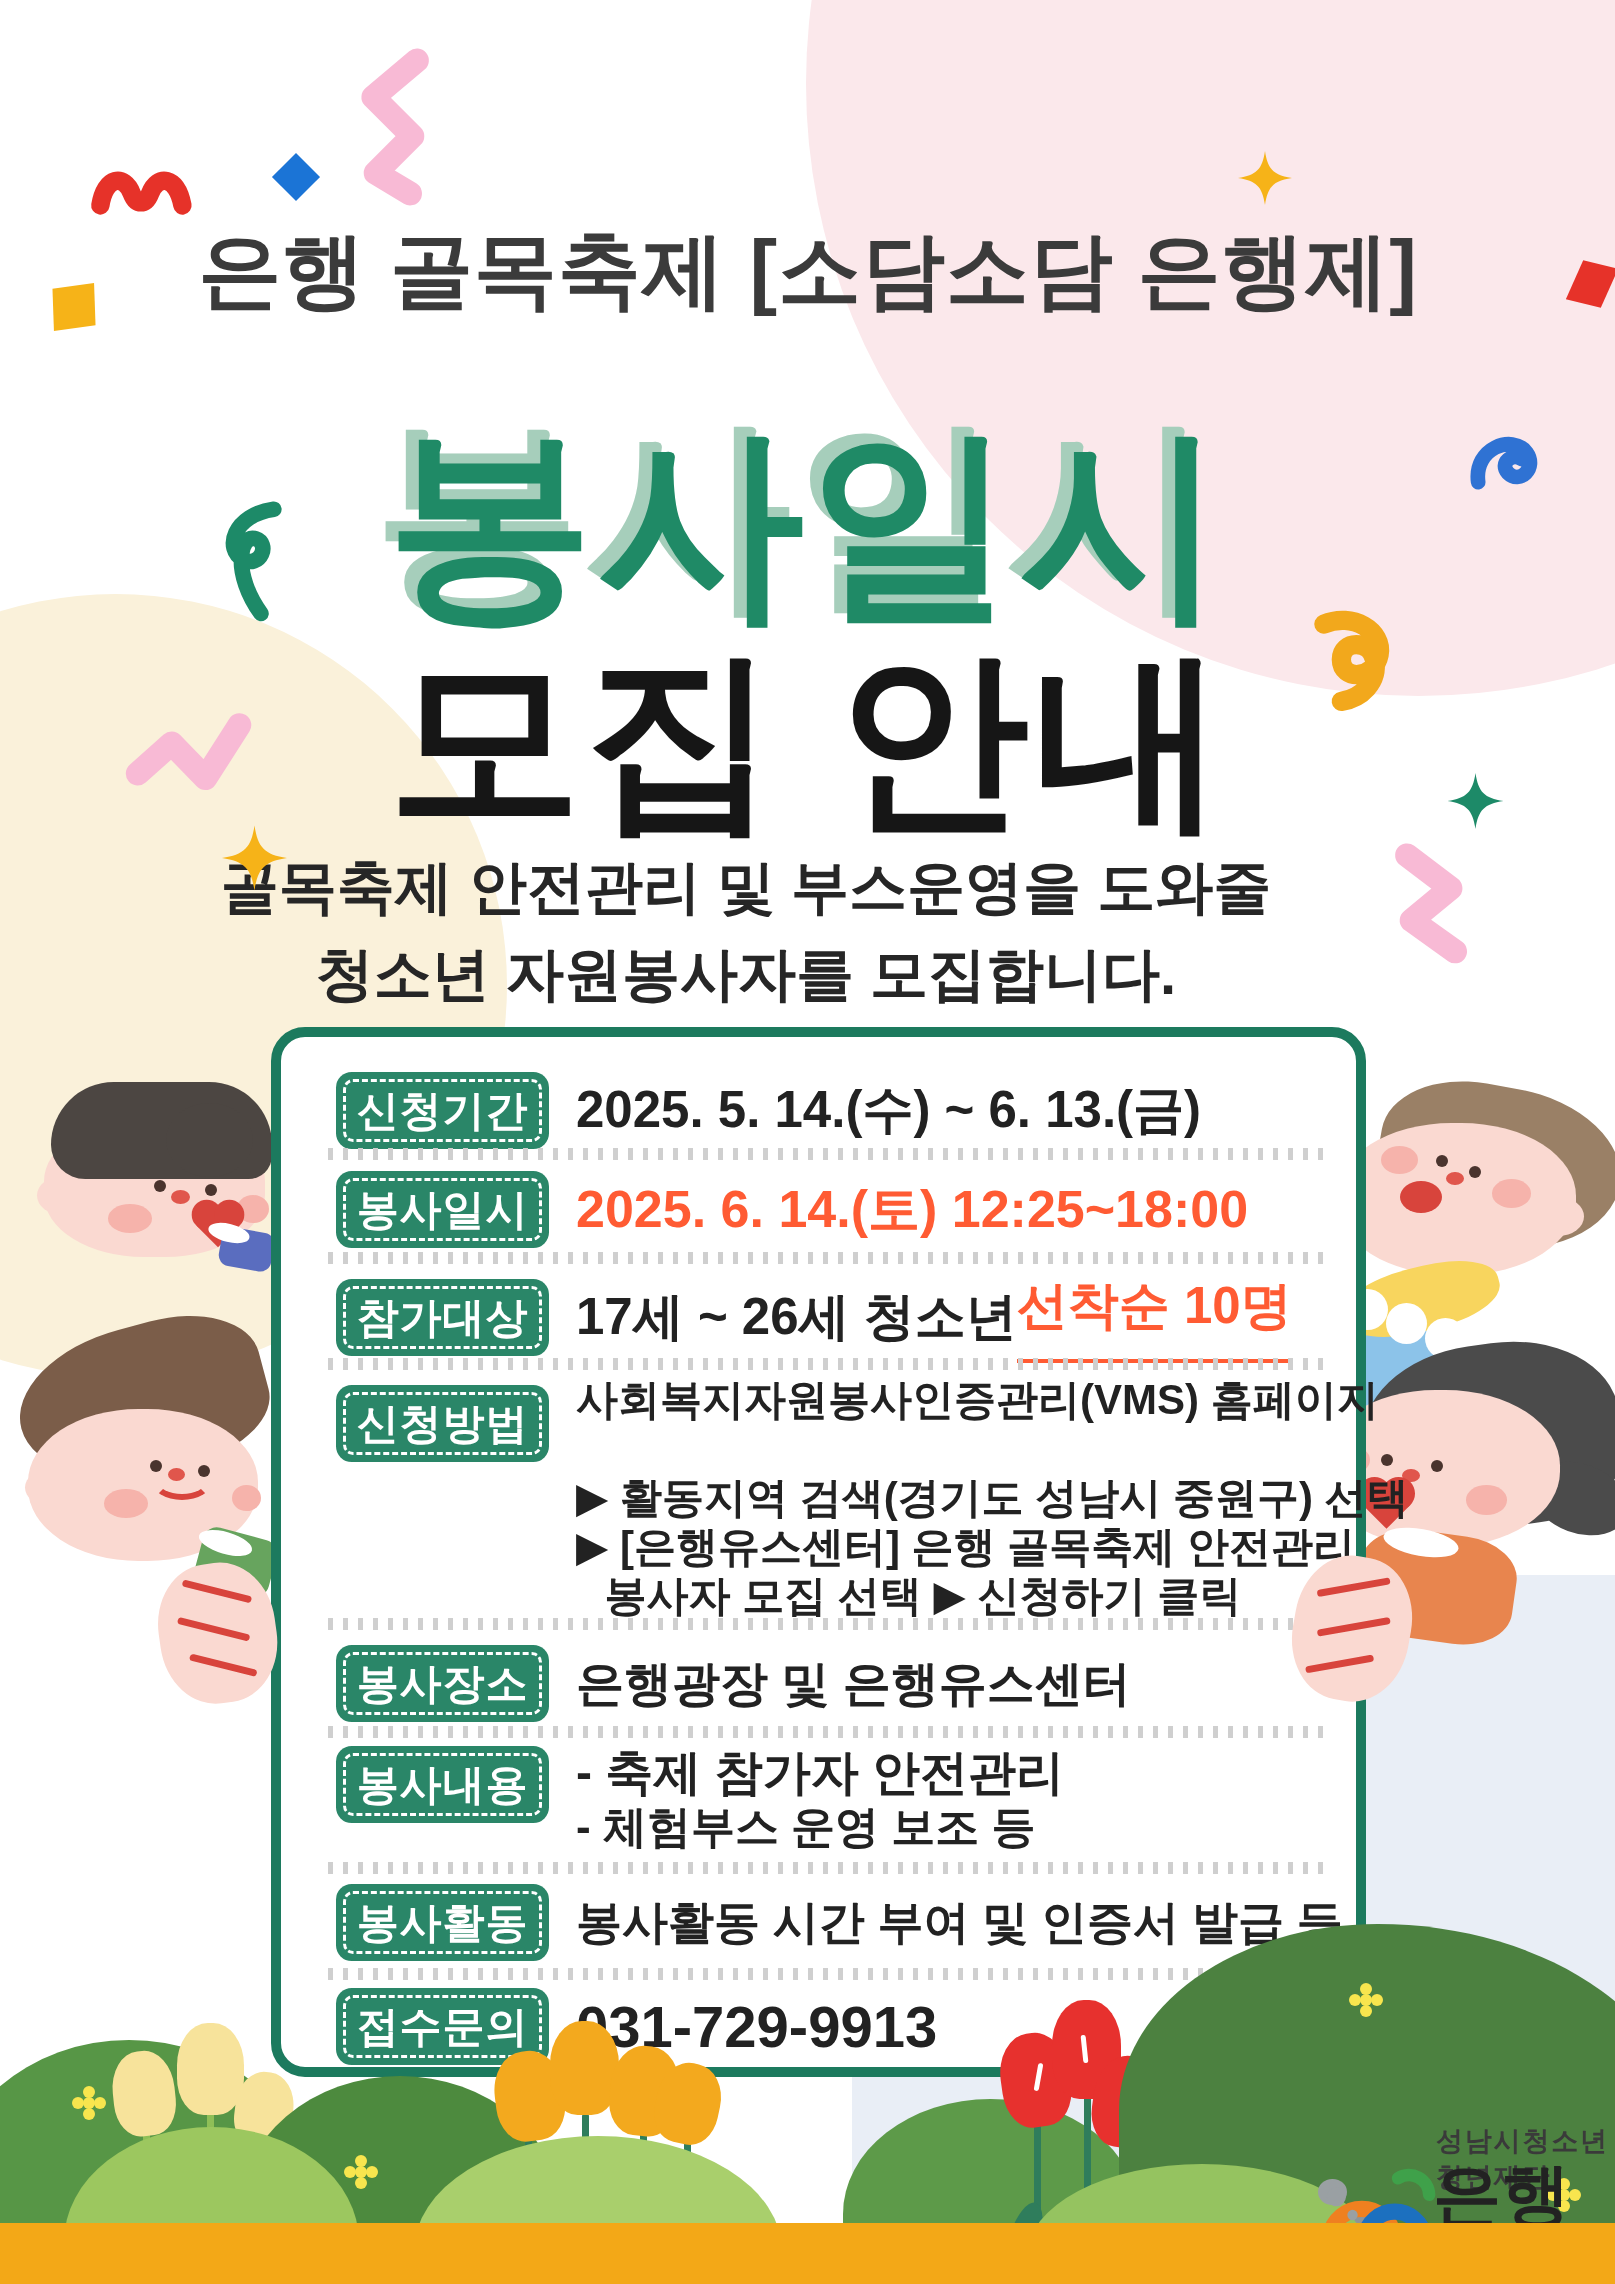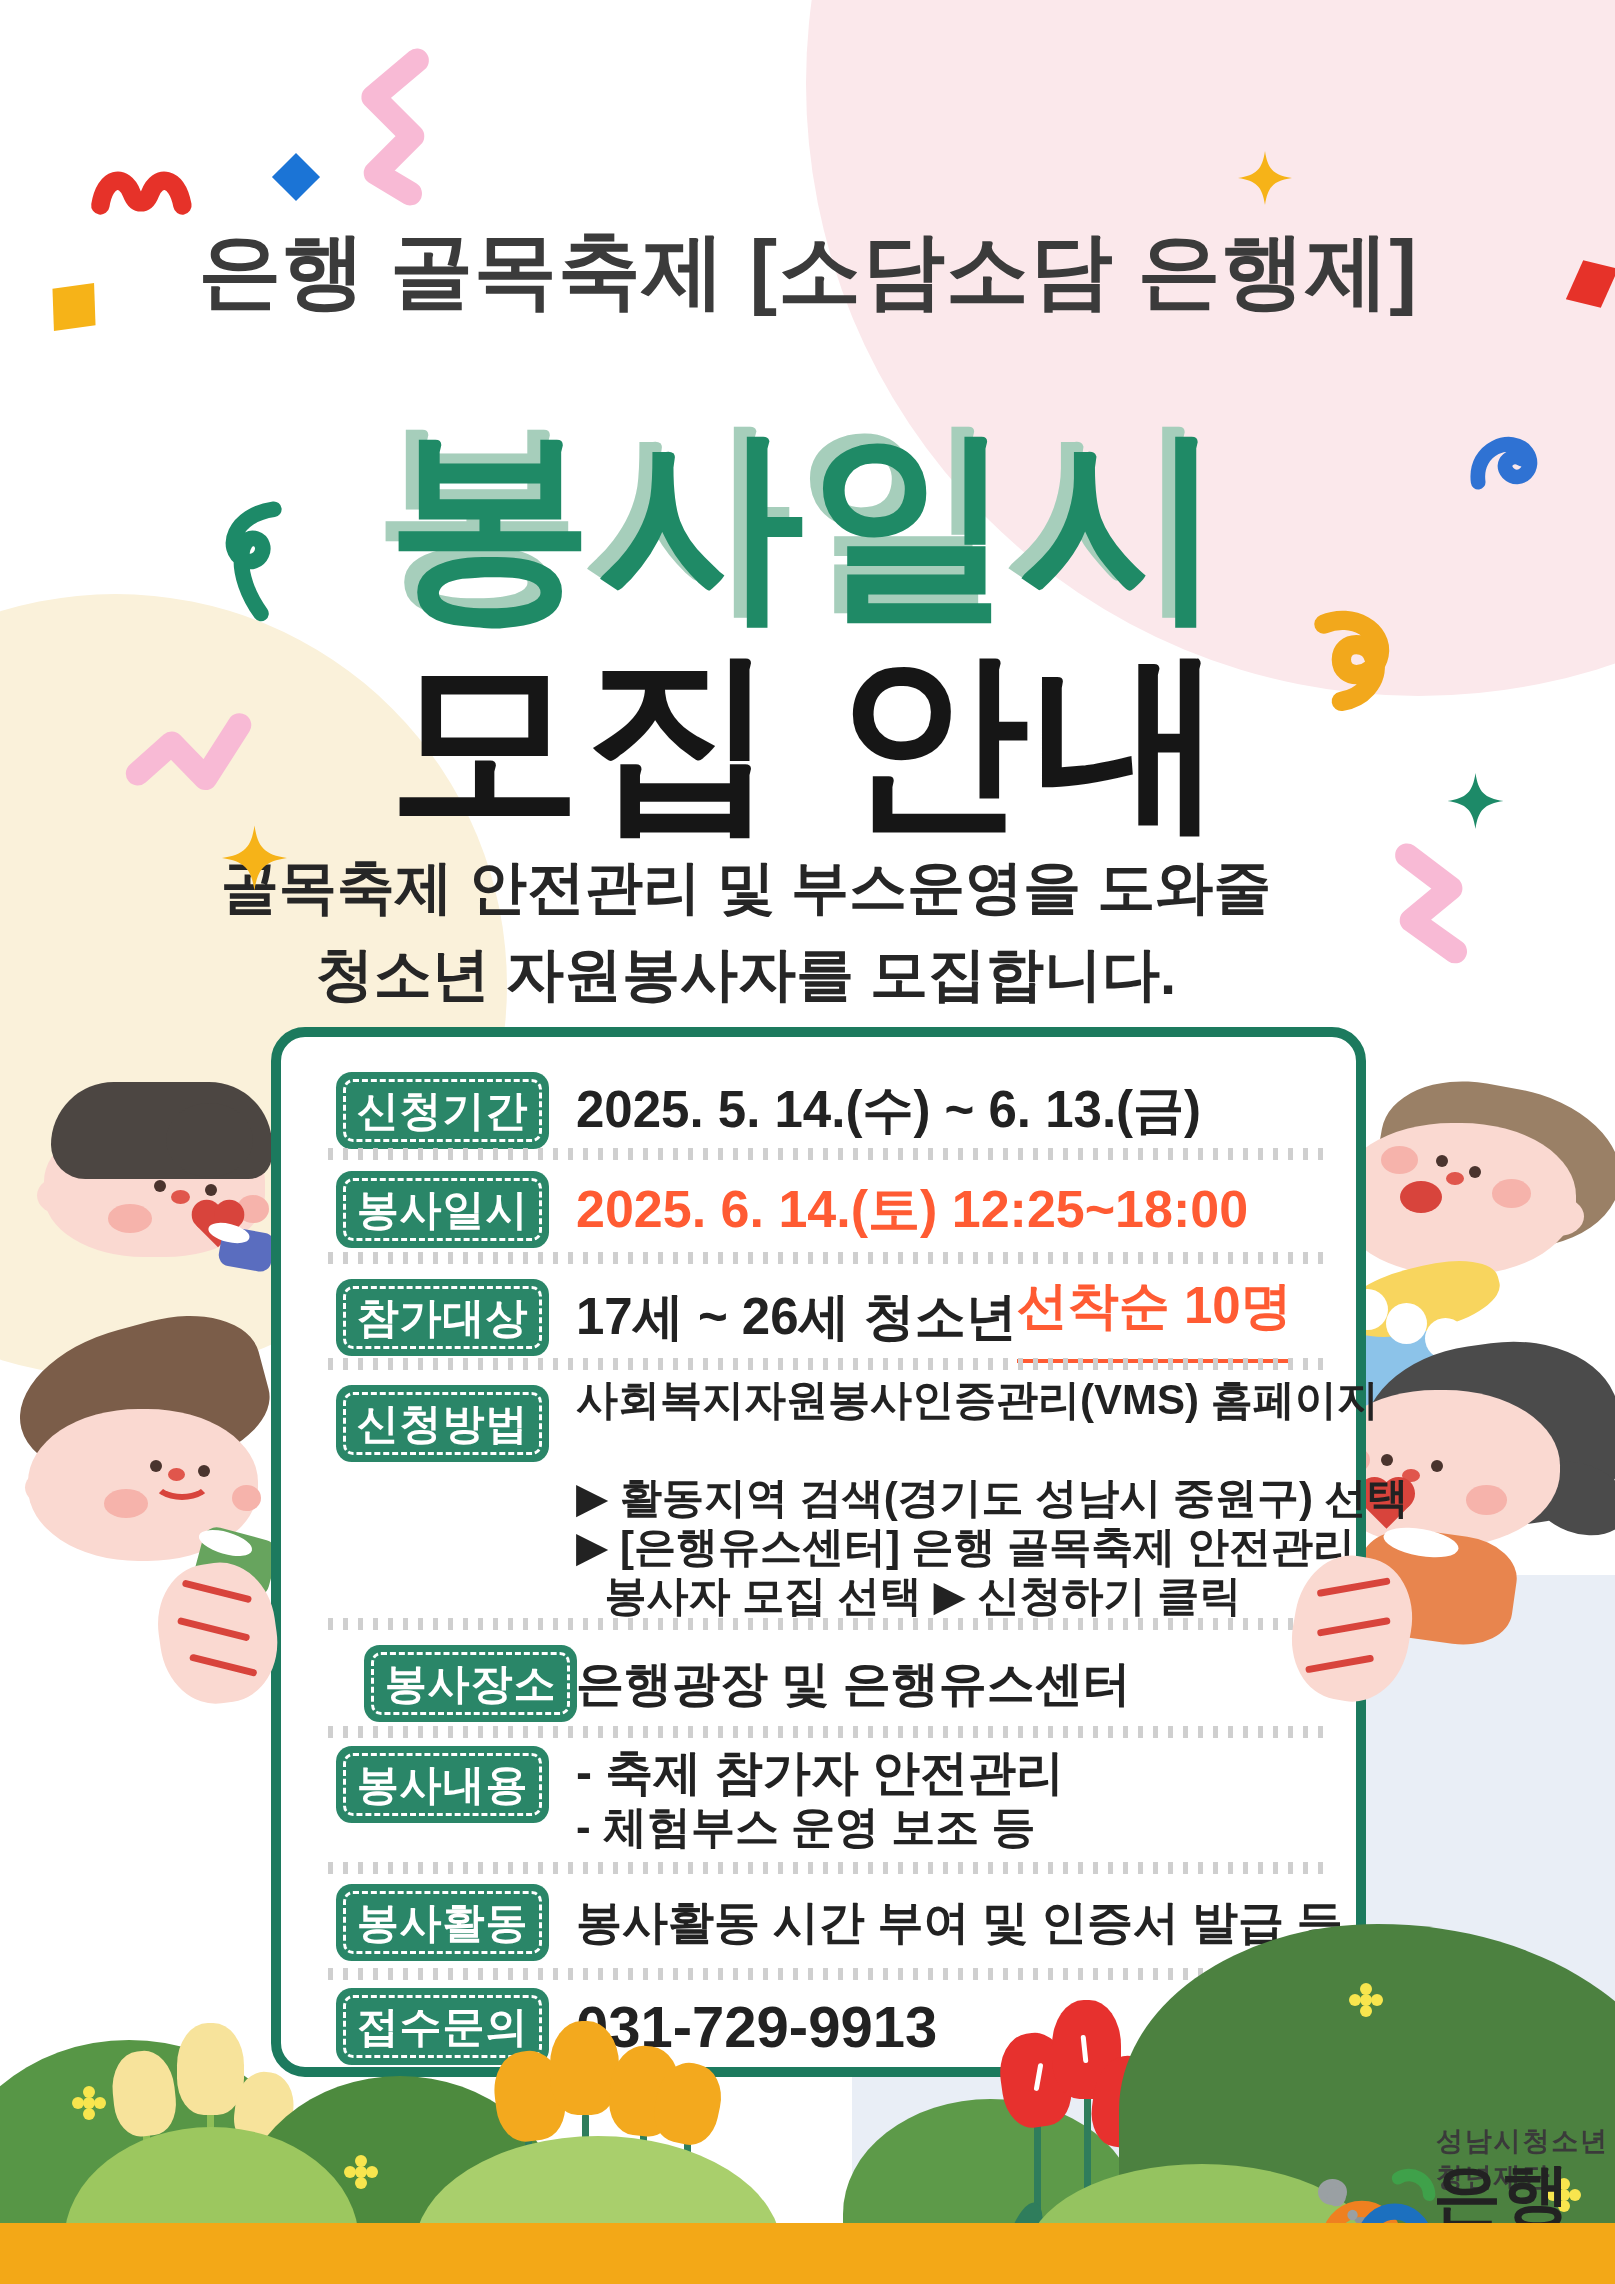--- a/index.html
+++ b/index.html
@@ -237,21 +237,21 @@
     <div class="badge" style="top:348px;">
       <div class="badge-in"></div>
       <span>신청방법</span>
       </div>
     <div class="mline" style="top:338px;">사회복지자원봉사인증관리(VMS) 홈페이지</div>
     <div class="mline" style="top:436px;">▶ 활동지역 검색(경기도 성남시 중원구) 선택</div>
     <div class="mline" style="top:485px;">▶ [은행유스센터] 은행 골목축제 안전관리</div>
     <div class="mline" style="top:534px;padding-left:28.5px;">봉사자 모집 선택 ▶ 신청하기 클릭</div>
     <div class="dots" style="top:581px;"></div>
 
-    <div class="badge" style="top:608px;margin-left:28px;">
+    <div class="badge" style="top:608px;">
       <div class="badge-in"></div>
       <span>봉사장소</span>
       </div>
     <div class="rowval" style="top:608px;font-size:48px;">
       <span>은행광장 및 은행유스센터</span>
       </div>
     <div class="dots" style="top:689px;"></div>
 
     <div class="badge" style="top:709px;">
       <div class="badge-in"></div>

